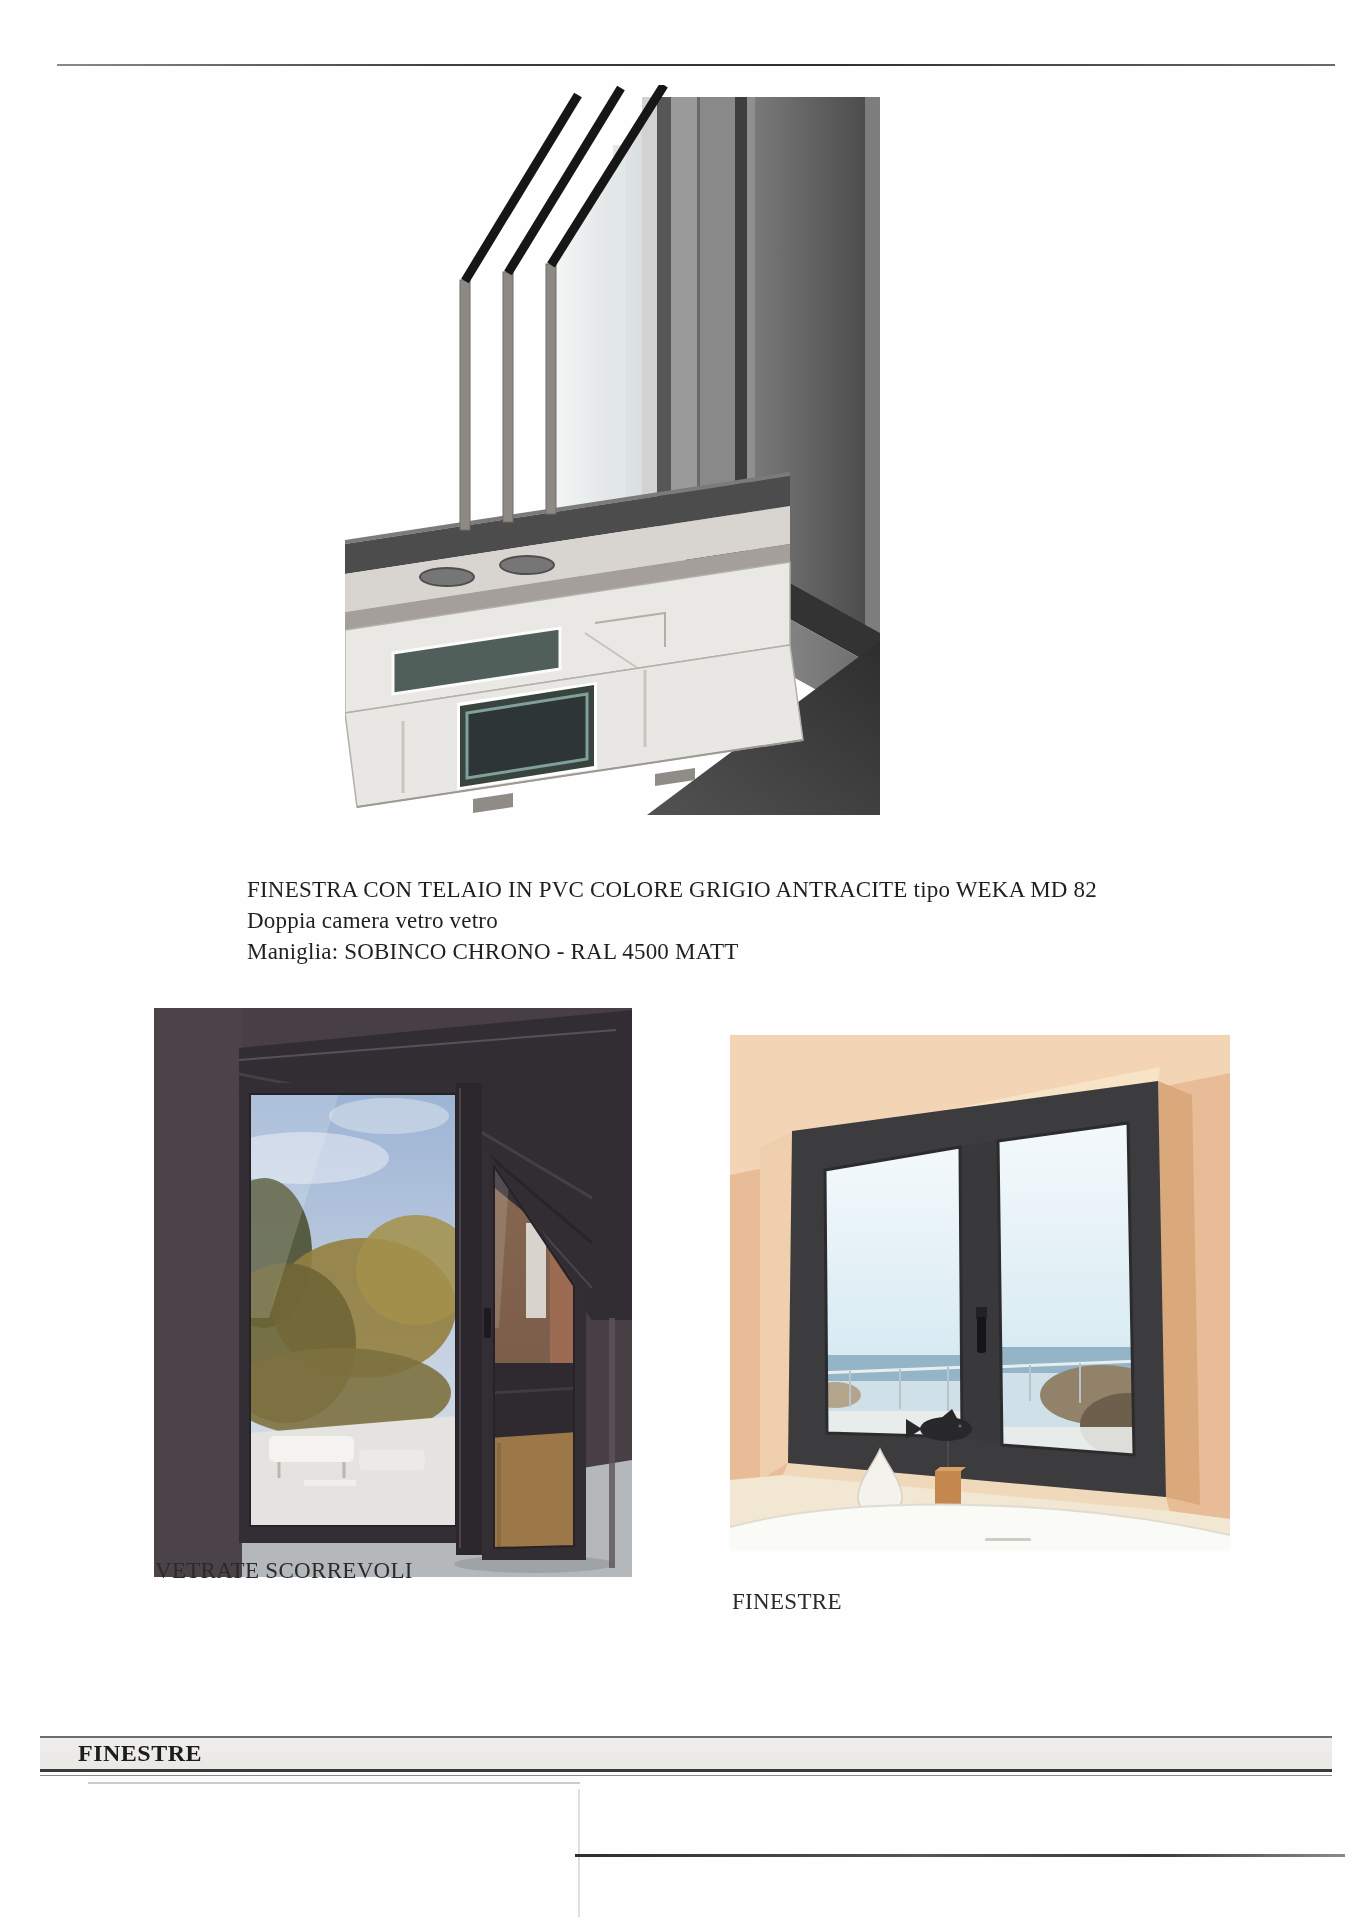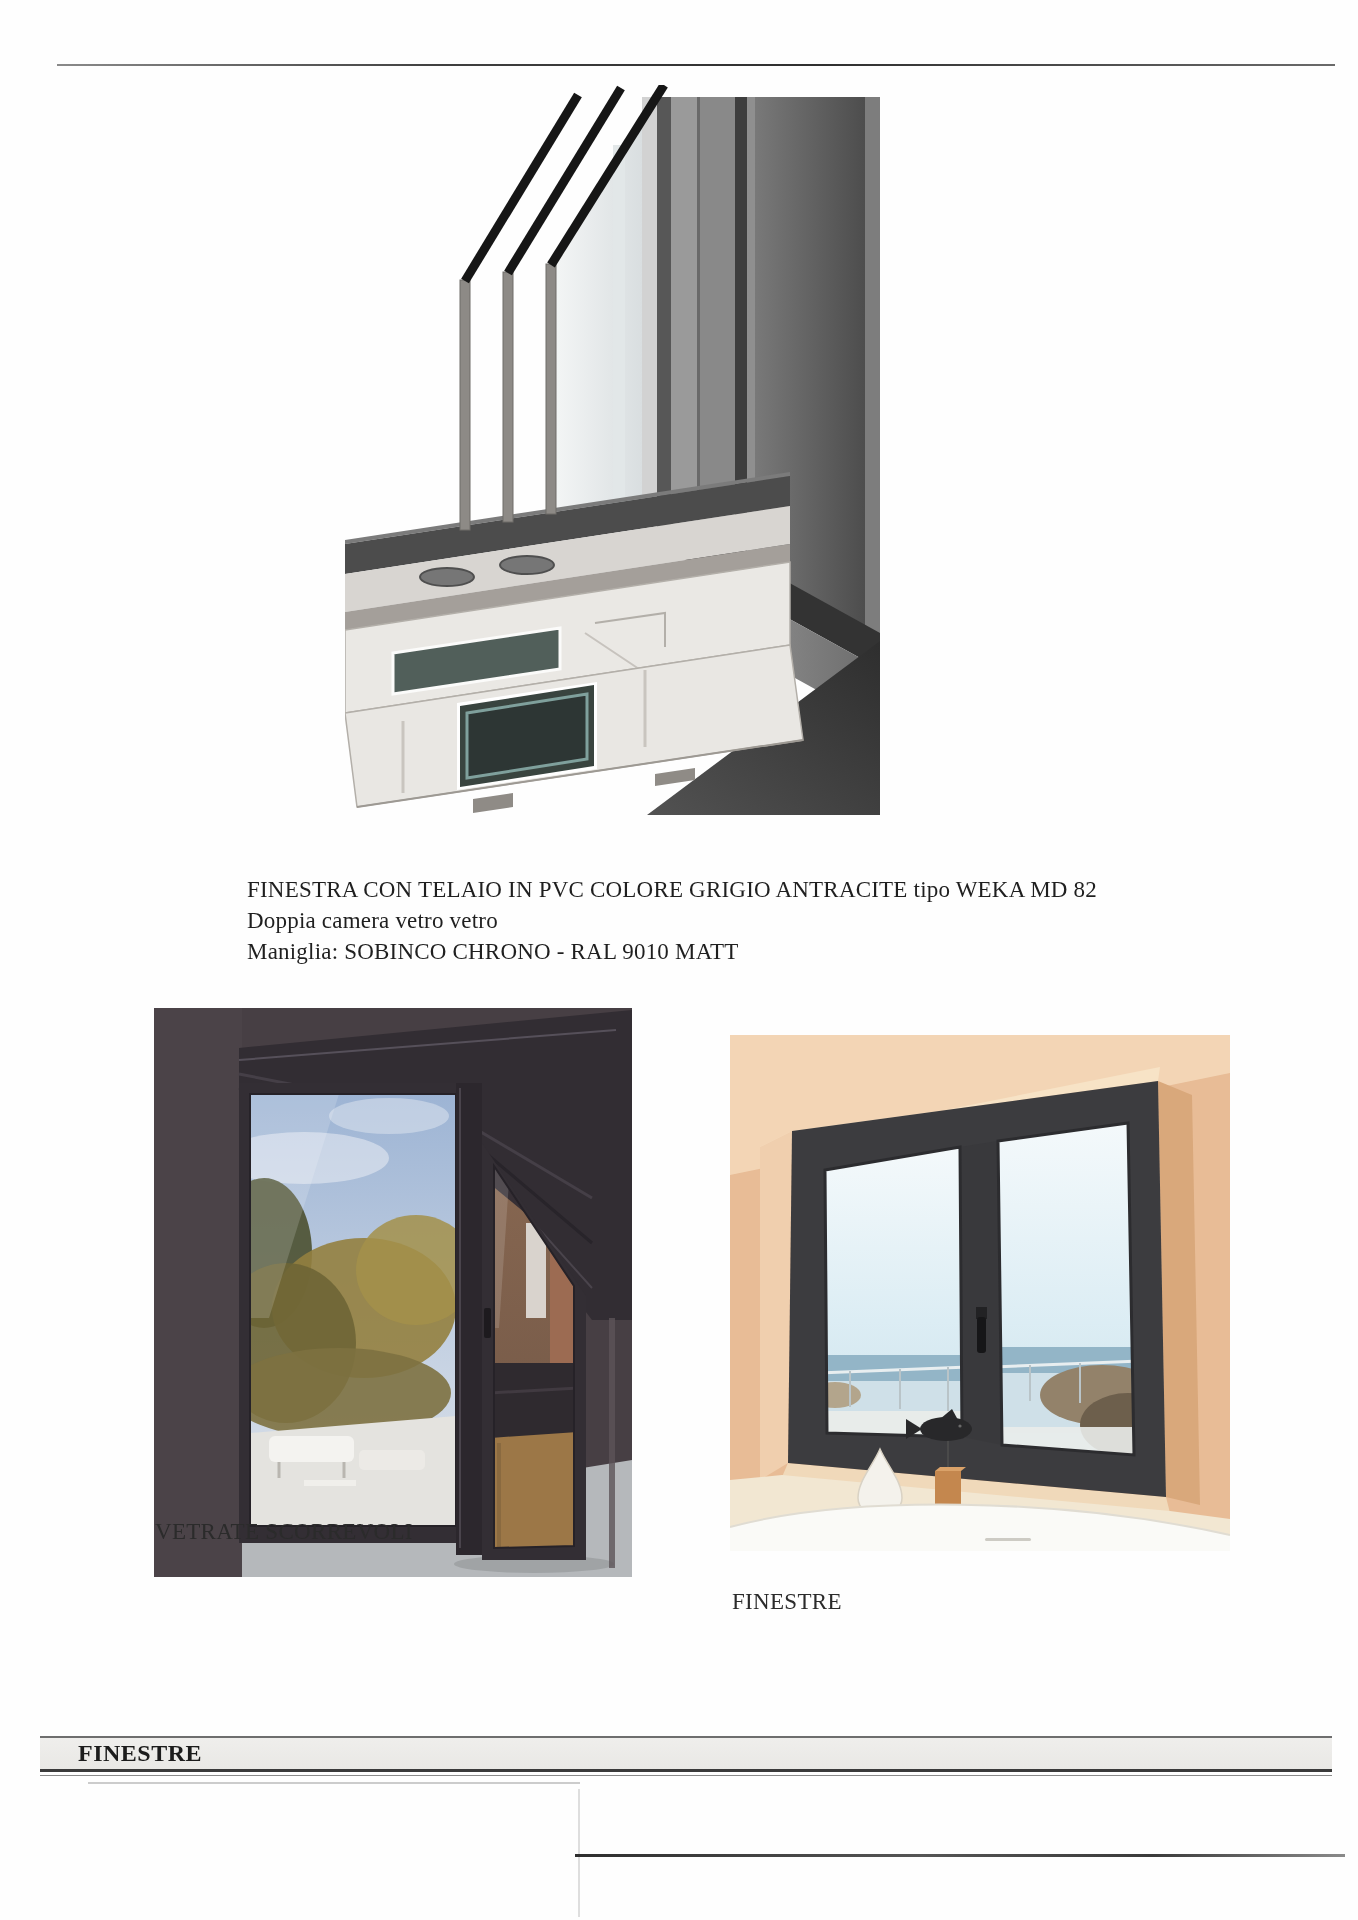--- a/index.html
+++ b/index.html
@@ -18,21 +18,21 @@
   }
   .figure-profile{left:345px;top:85px;width:535px;height:730px;}
   .desc-block{
     left:247px;top:874px;width:830px;
     font-size:23px;line-height:31px;color:#1f1f1f;
     letter-spacing:0.2px;white-space:nowrap;
   }
   .photo-left{left:154px;top:1008px;width:478px;height:569px;}
   .photo-right{left:730px;top:1035px;width:500px;height:516px;}
   .caption{font-size:23px;color:#2b2b2b;letter-spacing:0.3px;white-space:nowrap;}
-  .caption-left{left:155px;top:1519px;}
+  .caption-left{left:155px;top:1558px;}
   .caption-right{left:732px;top:1589px;}
   .footer-wrap{left:40px;top:1736px;width:1292px;}
   .footer-band{
     height:31px;
     background:linear-gradient(180deg,#efeeec,#e9e8e5);
     border-top:2px solid #6e6e6e;
     display:flex;align-items:center;
   }
   .footer-label{
     padding-left:38px;font-size:24px;font-weight:700;
@@ -143,21 +143,21 @@
         <line x1="120" y1="196" x2="233" y2="10" stroke="#161616" stroke-width="9"></line>
         <line x1="163" y1="188" x2="276" y2="3" stroke="#161616" stroke-width="9"></line>
         <line x1="206" y1="180" x2="319" y2="0" stroke="#161616" stroke-width="9"></line>
       </g>
     </svg>
   </div>
 
   <div class="abs desc-block">
     <div>FINESTRA CON TELAIO IN PVC COLORE GRIGIO ANTRACITE tipo WEKA MD 82</div>
     <div>Doppia camera vetro vetro</div>
-    <div>Maniglia: SOBINCO CHRONO - RAL 9010 MATT</div>
+    <div>Maniglia: SOBINCO CHRONO - RAL 4500 MATT</div>
   </div>
 
   <div class="abs photo-left">
     <svg viewBox="0 0 478 569" width="478" height="569">
       <defs>
         <linearGradient id="skyL" x1="0" y1="0" x2="0" y2="1">
           <stop offset="0" stop-color="#9db4d4"></stop>
             <stop offset="0.55" stop-color="#c3d0e2"></stop>
             <stop offset="1" stop-color="#dde2e8"></stop>
         </linearGradient>

